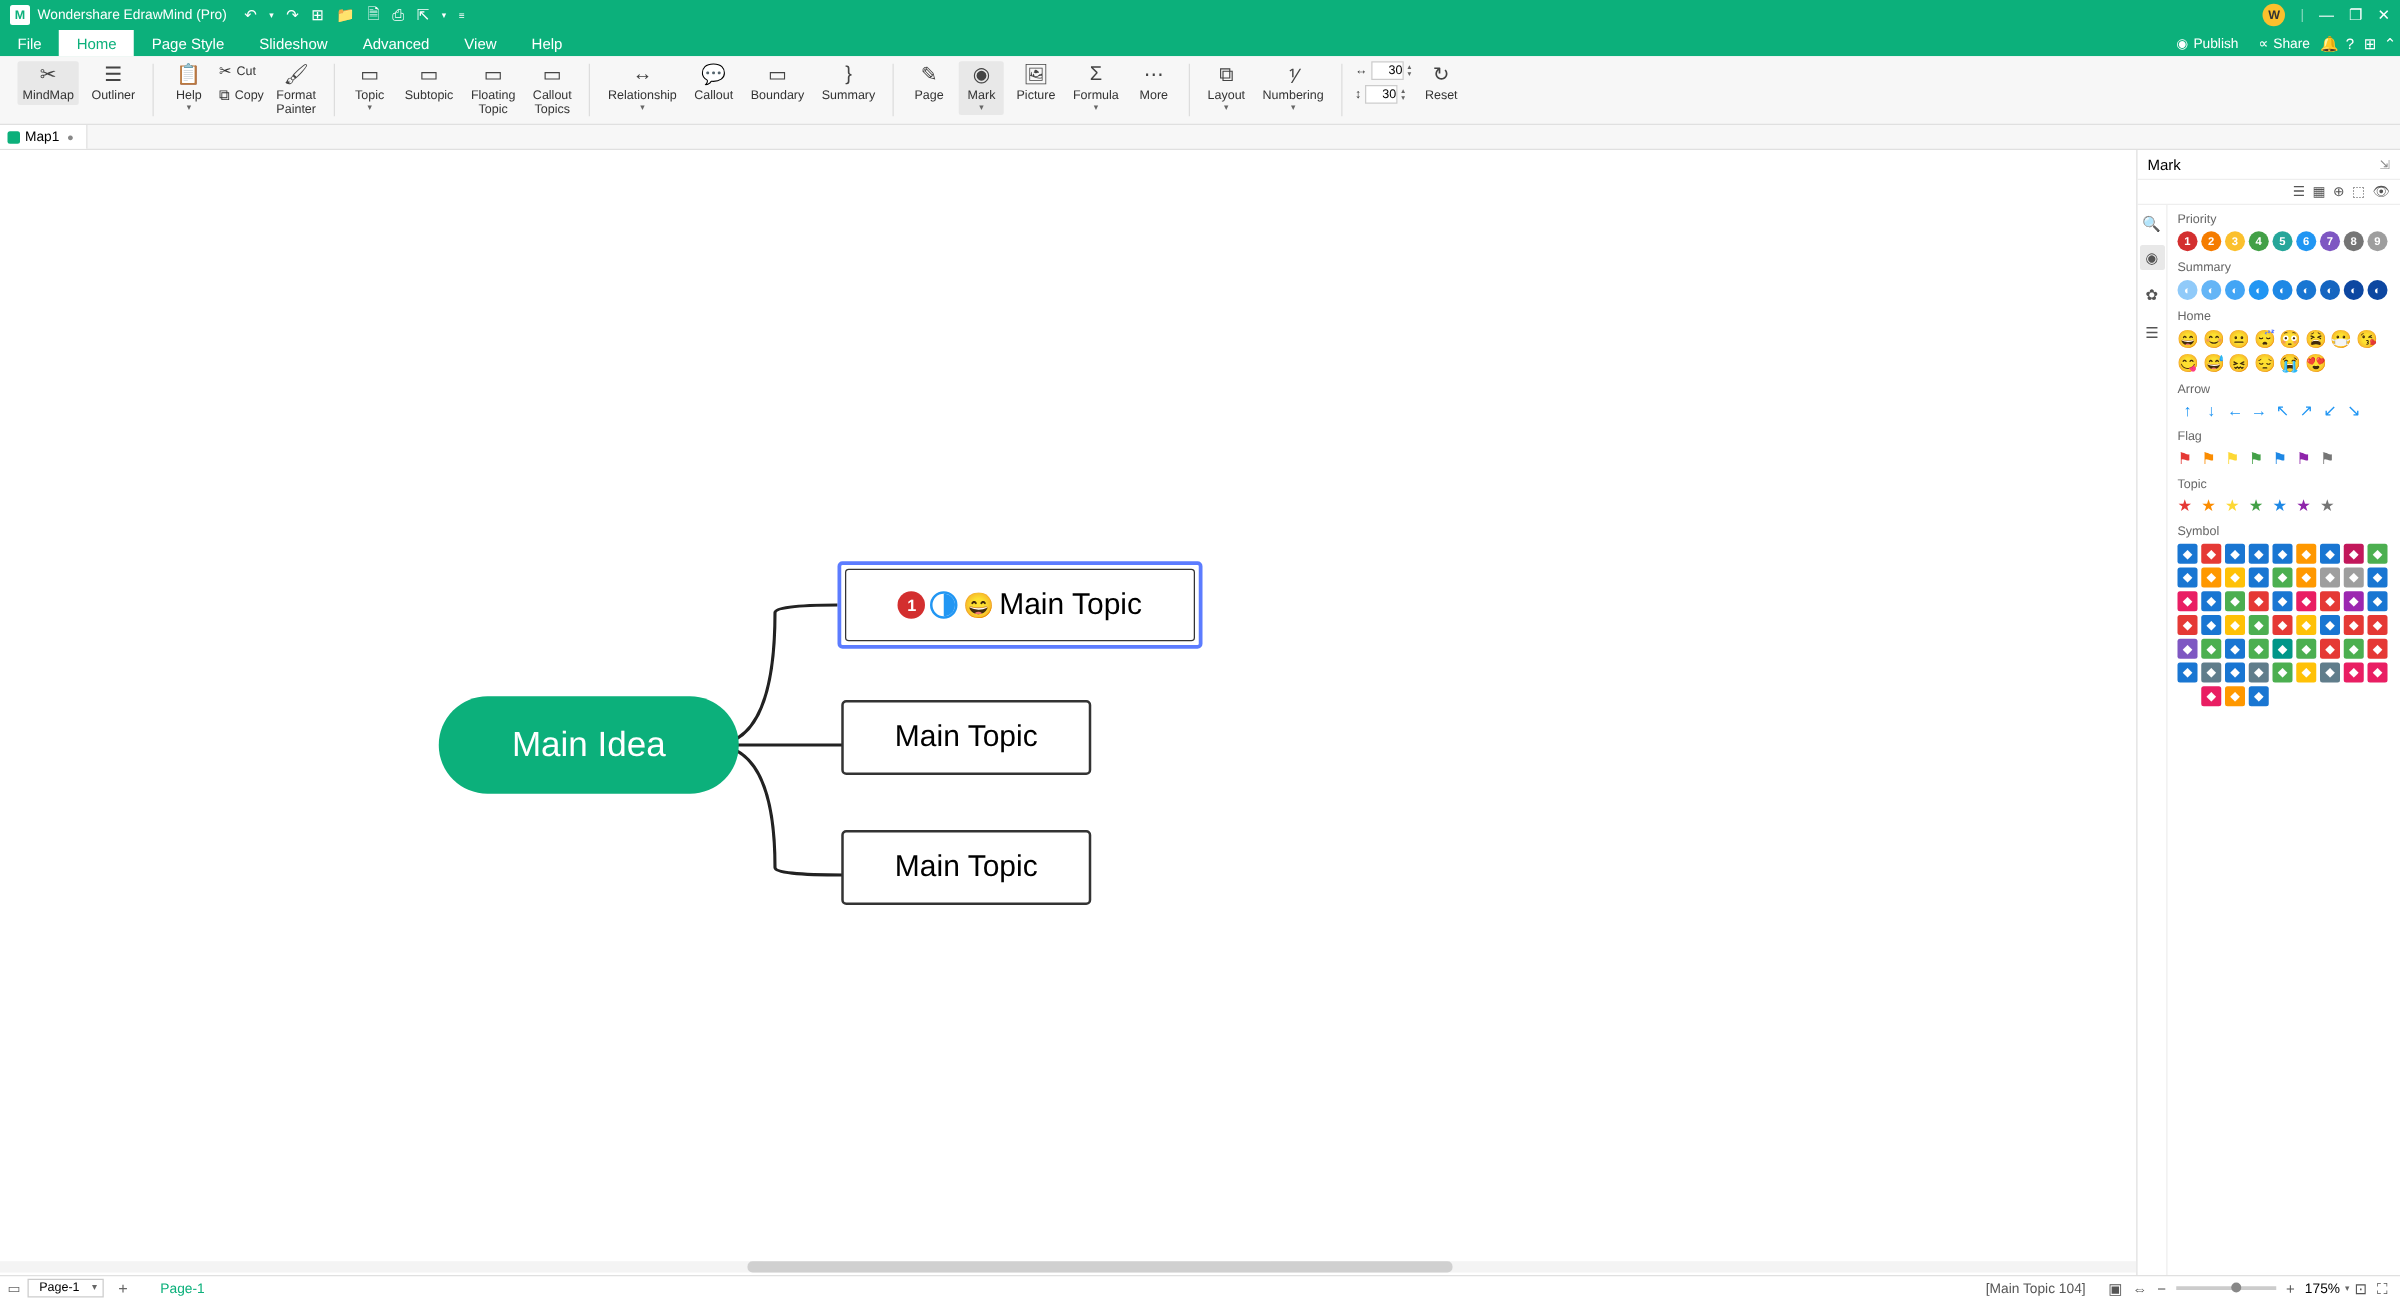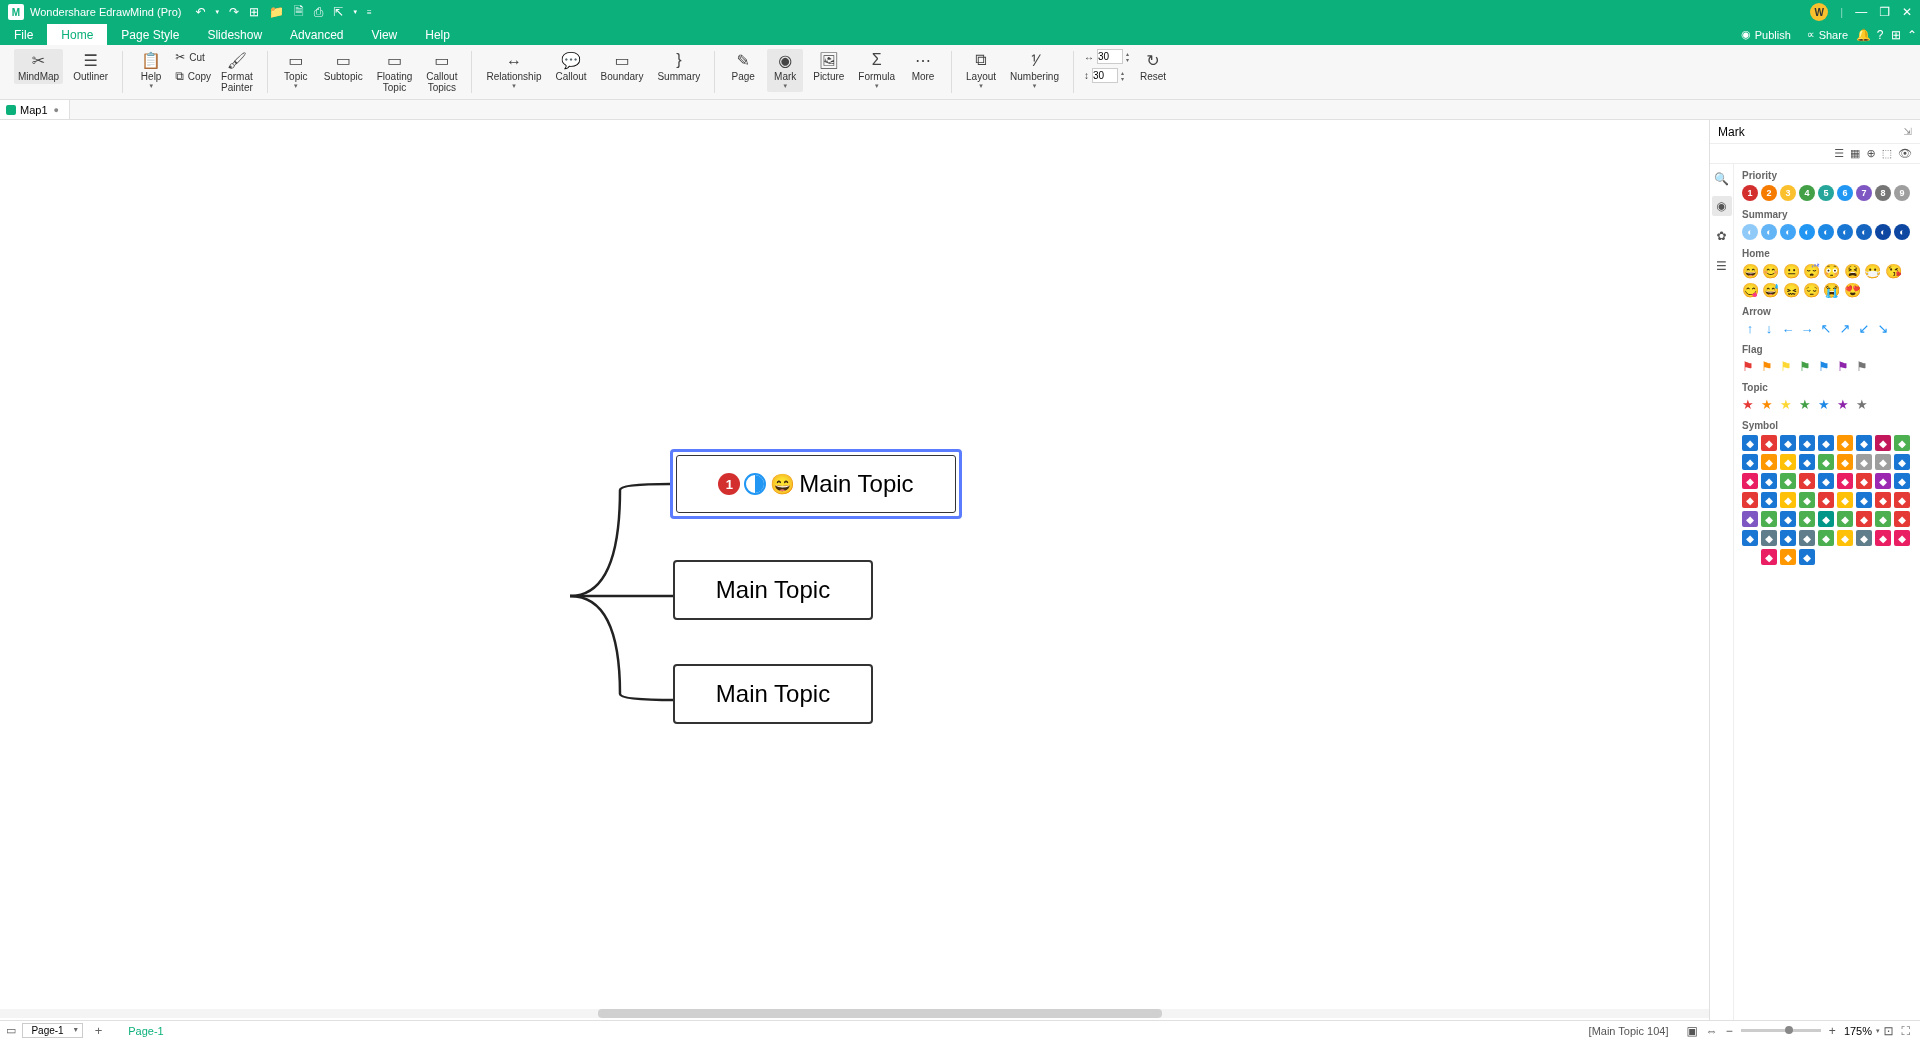--- a/index.html
+++ b/index.html
@@ -30,21 +30,21 @@
 .sep{width:1px;height:42px;background:#ddd;margin:0 2px;align-self:center;}
 .rbtn{display:flex;flex-direction:column;align-items:center;justify-content:flex-start;cursor:pointer;min-width:36px;padding:2px 4px;}
 .rbtn.sel{background:#e8e8e8;border-radius:2px;}
 .rbtn .ic{font-size:16px;height:18px;display:flex;align-items:center;justify-content:center;margin-bottom:2px;color:#444;}
 .rbtn .lb{line-height:1.1;text-align:center;white-space:pre;}
 .rbtn .dd{font-size:7px;color:#666;}
 .minibtn{display:flex;align-items:center;gap:4px;cursor:pointer;font-size:10px;height:16px;}
 .minibtn .ic{font-size:12px;}
 .spincol{display:flex;flex-direction:column;gap:4px;justify-content:center;}
 .spinrow{display:flex;align-items:center;gap:3px;font-size:10px;}
-.spinrow input{width:26px;height:15px;font-size:10px;border:1px solid #ccc;text-align:left;}
+.spinrow input{width:26px;height:15px;font-size:10px;border:1px solid #ccc;text-align:right;}
 .spinrow .arrows{display:flex;flex-direction:column;font-size:6px;line-height:1;color:#666;}
 
 
 .doctabs{height:20px;background:#f7f7f7;border-bottom:1px solid #e0e0e0;display:flex;align-items:center;font-size:11px;}
 .doctab{padding:0 10px 0 20px;height:100%;display:flex;align-items:center;gap:6px;position:relative;border-right:1px solid #e0e0e0;background:#fff;}
 .doctab::before{content:"";position:absolute;left:6px;width:10px;height:10px;background:#0cb07b;border-radius:2px;}
 .doctab .x{color:#888;font-size:9px;cursor:pointer;}
 
 
 .main{display:flex;height:calc(100% - 24px - 21px - 55px - 20px - 20px);}
@@ -69,21 +69,21 @@
 
 .rightpanel{width:210px;background:#fff;display:flex;flex-direction:column;}
 .rp-title{height:24px;font-size:12px;padding:4px 8px;border-bottom:1px solid #eee;display:flex;justify-content:space-between;align-items:center;}
 .rp-toolbar{height:20px;display:flex;justify-content:flex-end;align-items:center;gap:6px;padding:0 8px;border-bottom:1px solid #eee;font-size:11px;color:#555;}
 .rp-body{display:flex;flex:1;overflow:hidden;}
 .rp-tabs{width:24px;border-right:1px solid #eee;display:flex;flex-direction:column;align-items:center;gap:10px;padding-top:8px;font-size:12px;color:#555;}
 .rp-tabs .t{width:20px;height:20px;display:flex;align-items:center;justify-content:center;cursor:pointer;border-radius:2px;}
 .rp-tabs .t.active{background:#e8e8e8;}
 .rp-content{flex:1;padding:6px 8px;overflow-y:auto;font-size:10px;}
 .rp-section{margin-bottom:8px;}
-.rp-section .hd{color:#666;margin-bottom:4px;font-size:10px;font-weight:bold;}
+.rp-section .hd{color:#666;margin-bottom:4px;font-size:10px;}
 .rp-icons{display:flex;flex-wrap:wrap;gap:3px;}
 .ricon2{width:16px;height:16px;border-radius:50%;display:flex;align-items:center;justify-content:center;font-size:9px;color:#fff;font-weight:bold;cursor:pointer;}
 .face{font-size:14px;cursor:pointer;}
 .arrow{font-size:13px;color:#2196f3;width:16px;text-align:center;cursor:pointer;}
 .flag{font-size:13px;width:16px;cursor:pointer;}
 .star{font-size:13px;width:16px;cursor:pointer;}
 .sym{width:16px;height:16px;display:flex;align-items:center;justify-content:center;font-size:10px;color:#fff;border-radius:2px;cursor:pointer;}
 
 
 .status{height:20px;background:#fff;border-top:1px solid #e0e0e0;display:flex;align-items:center;font-size:11px;padding:0 6px;}
@@ -297,20 +297,23 @@
   </div>
 </div>
 
 <div class="main">
   <div class="canvas">
     <svg class="connector" style="left:560px;top:350px;" width="130" height="250">
       <path d="M10 126 Q60 126 60 20 Q60 14 110 14" stroke="#222" stroke-width="2.5" fill="none"></path>
       <path d="M10 126 L115 126" stroke="#222" stroke-width="2.5" fill="none"></path>
       <path d="M10 126 Q60 126 60 224 Q60 230 115 230" stroke="#222" stroke-width="2.5" fill="none"></path>
     </svg>
+    <div class="node main">
+        <span>Main Idea</span>
+      </div>
     <div class="node t1" style="padding:3px;">
       <div class="inner">
         <span class="markbadge mb1">1</span>
         <span class="markbadge mb2"></span>
         <span style="font-size:20px;">😄</span>
         <span>Main Topic</span>
       </div>
     </div>
     <div class="node t2">
         <span>Main Topic</span>

